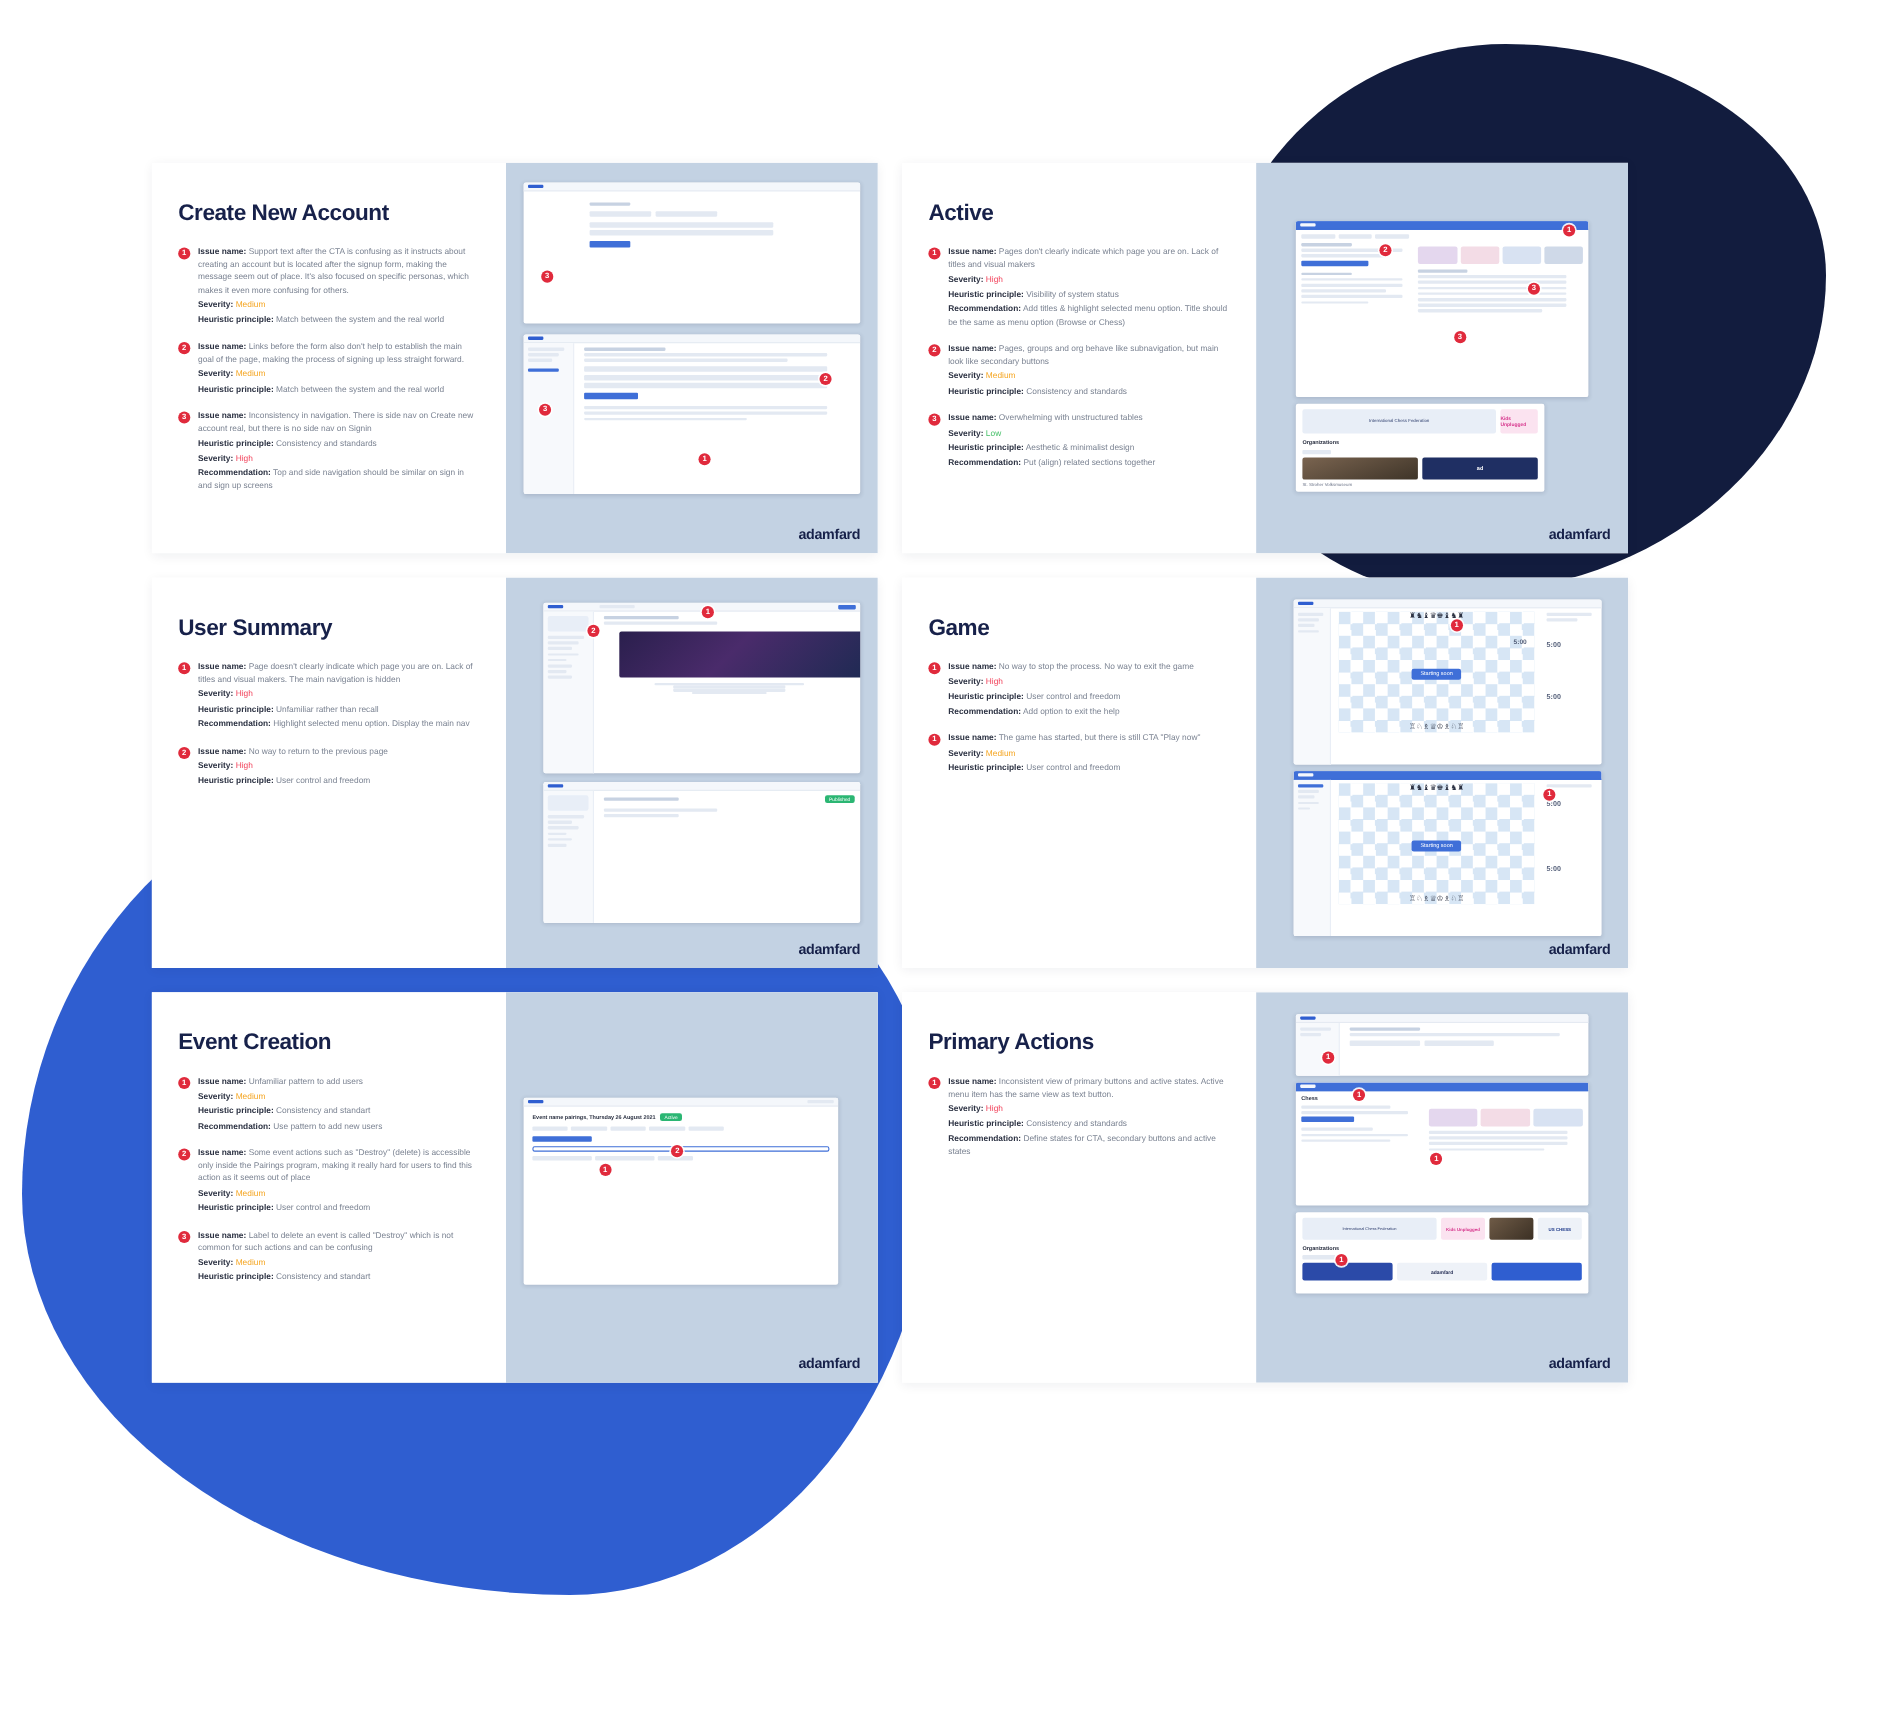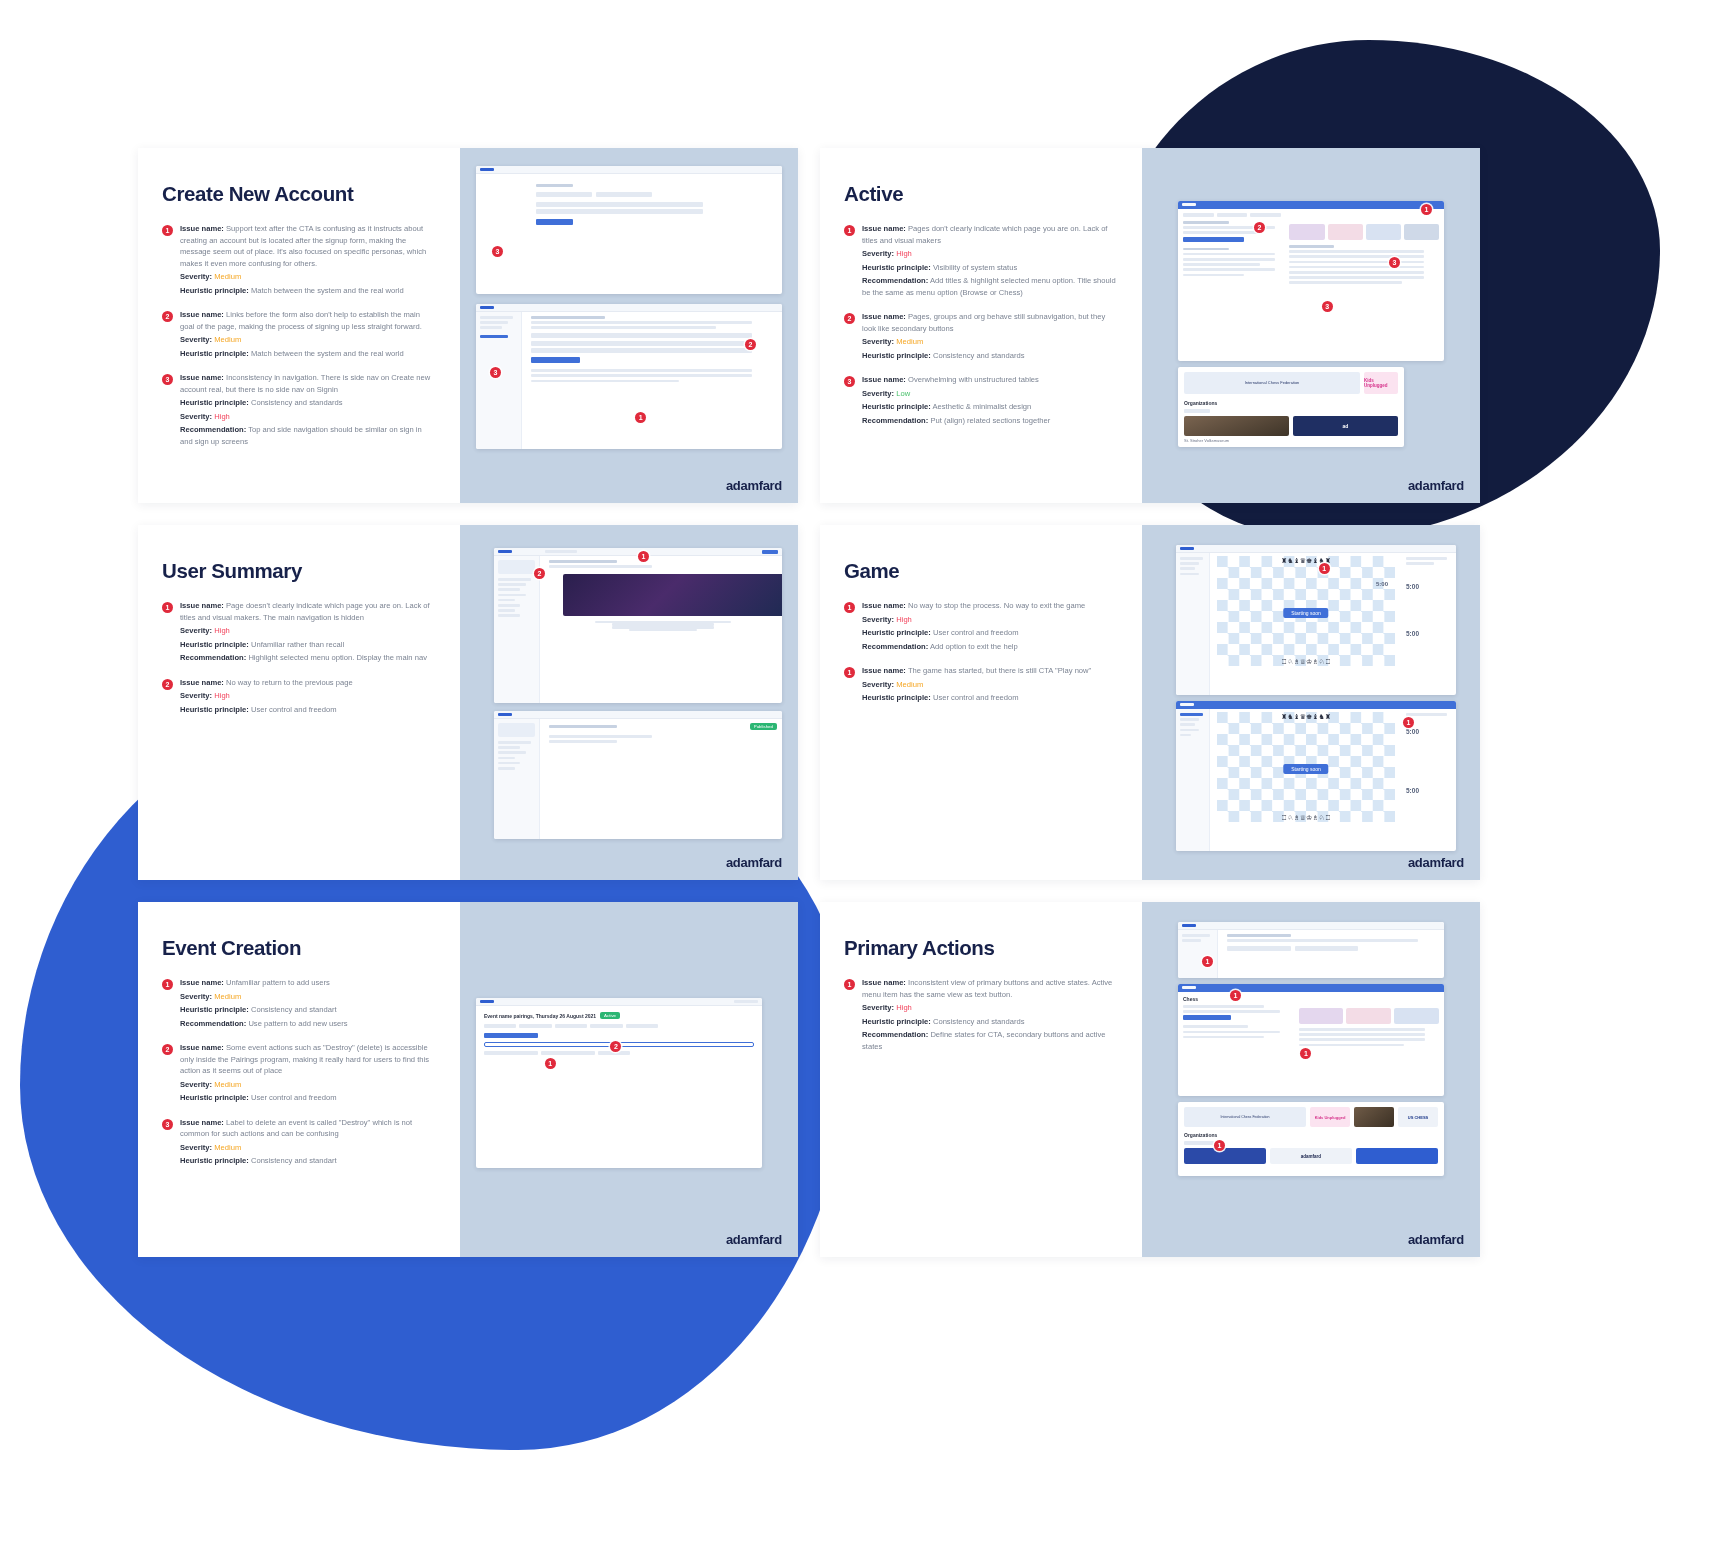--- a/index.html
+++ b/index.html
@@ -289,21 +289,21 @@
           <p class="line"><b>Issue name:</b> <span>Pages don't clearly indicate which page you are on. Lack of titles and visual makers</span></p>
           <p class="line"><b>Severity:</b> <span class="sev-high">High</span></p>
           <p class="line"><b>Heuristic principle:</b> <span>Visibility of system status</span></p>
           <p class="line"><b>Recommendation:</b> <span>Add titles &amp; highlight selected menu option. Title should be the same as menu option (Browse or Chess)</span></p>
         </div>
       </div>
 
       <div class="issue">
         <span class="badge">2</span>
         <div class="issue-body">
-          <p class="line"><b>Issue name:</b> <span>Pages, groups and org behave still subnavigation, but they look like secondary buttons</span></p>
+          <p class="line"><b>Issue name:</b> <span>Pages, groups and org behave like subnavigation, but main look like secondary buttons</span></p>
           <p class="line"><b>Severity:</b> <span class="sev-medium">Medium</span></p>
           <p class="line"><b>Heuristic principle:</b> <span>Consistency and standards</span></p>
         </div>
       </div>
 
       <div class="issue">
         <span class="badge">3</span>
         <div class="issue-body">
           <p class="line"><b>Issue name:</b> <span>Overwhelming with unstructured tables</span></p>
           <p class="line"><b>Severity:</b> <span class="sev-low">Low</span></p>

